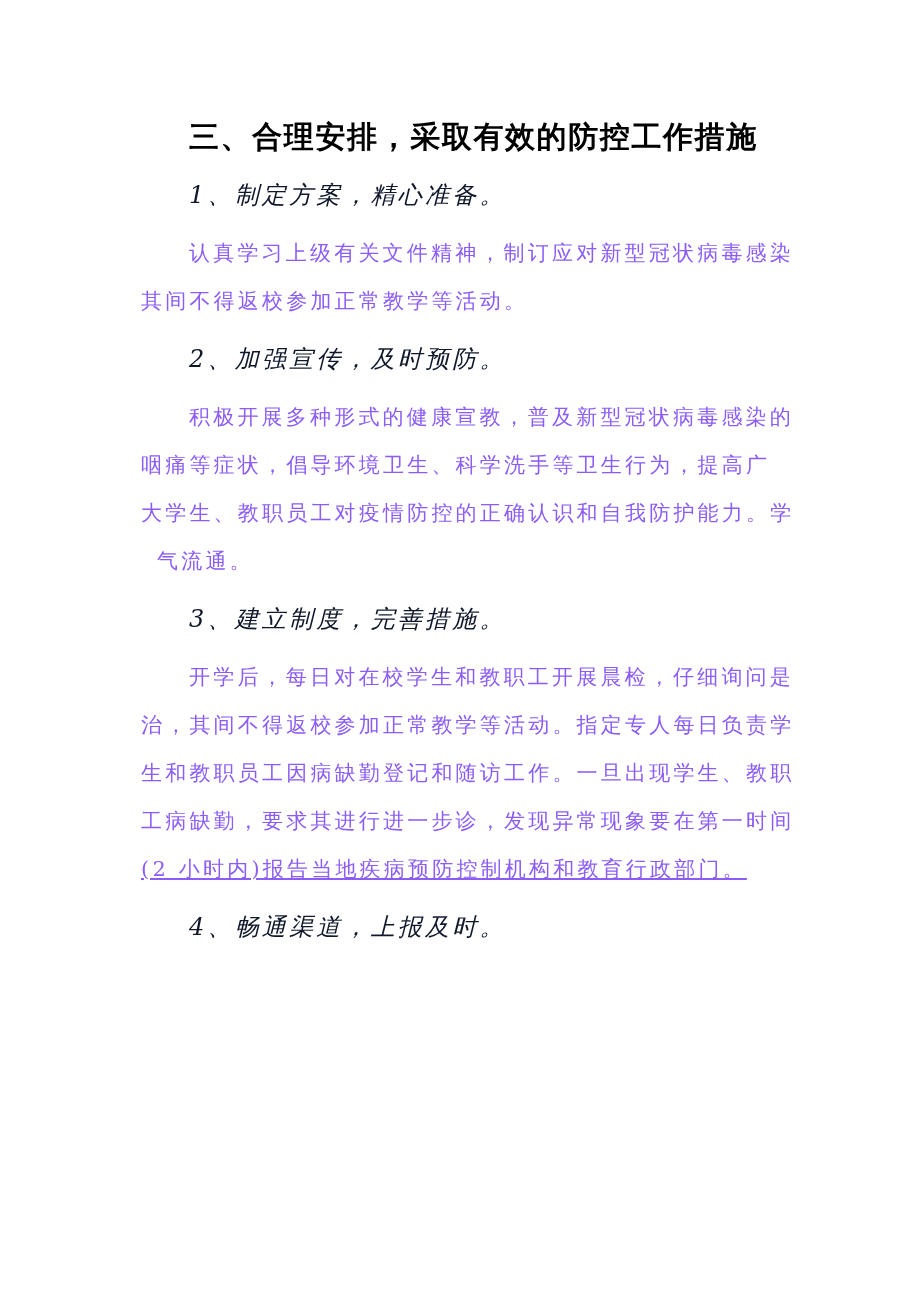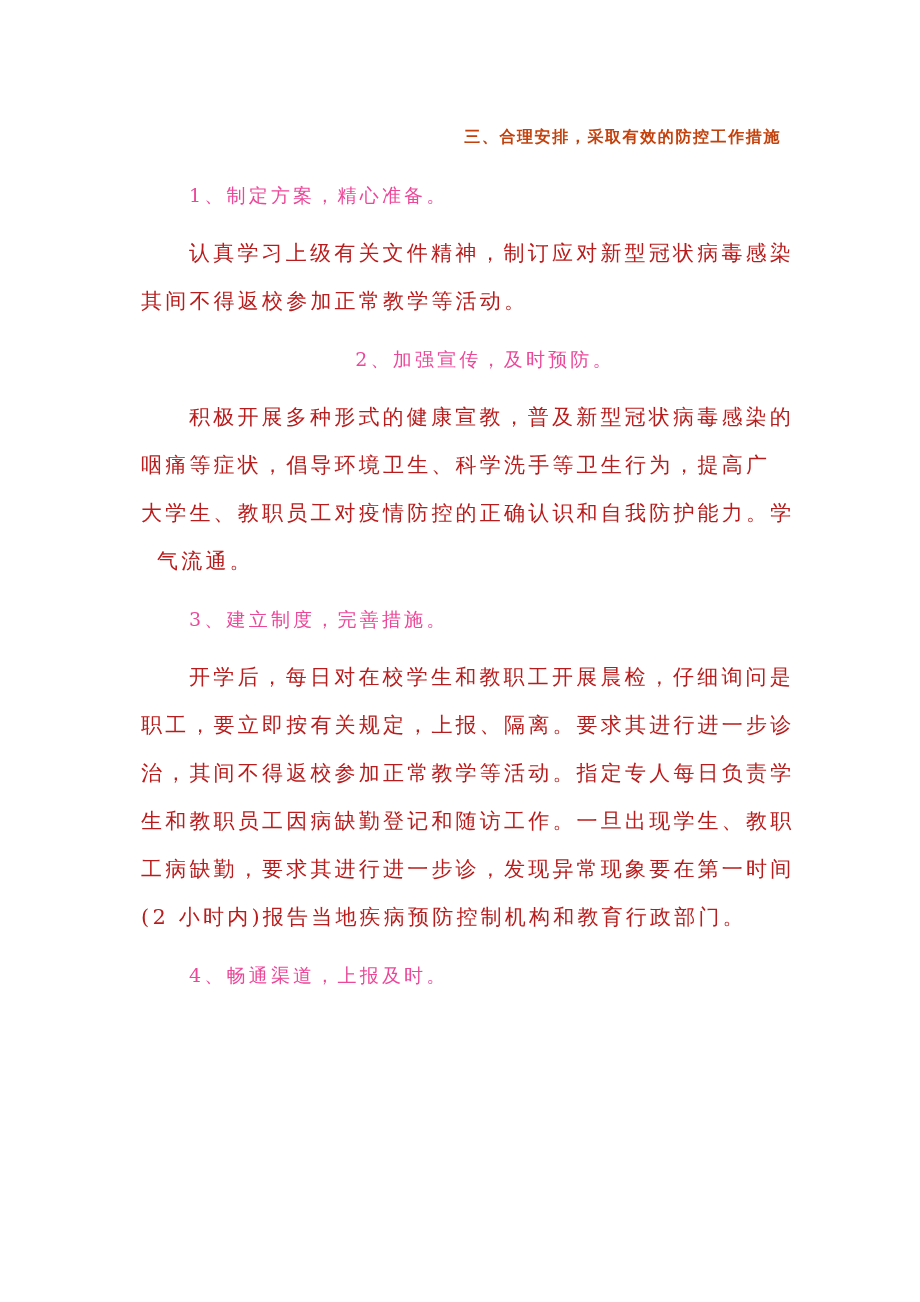--- a/index.html
+++ b/index.html
@@ -27,78 +27,77 @@
       position: absolute;
       left: 141px;
       top: 113px;
       width: 640px;
     }
     .heading {
       margin: 0;
       padding-left: 48px;
       font-family: "DejaVu Sans", "Liberation Sans", sans-serif;
       font-weight: bold;
-      font-size: 16px;
+      font-size: 30px;
       line-height: 48px;
       letter-spacing: 1.6px;
-      color: #c2410c;
+      color: #000000;
       white-space: nowrap;
-      text-align: right;
     }
     .para {
       margin: 0;
       font-size: 21px;
       line-height: 48px;
       letter-spacing: 3.2px;
       text-indent: 48px;
       text-align: justify;
       text-align-last: left;
-      color: #b91c1c;
+      color: #8b5cf6;
     }
     .subhead {
       margin: 0;
-      font-size: 19px;
+      font-size: 24px;
       line-height: 48px;
       letter-spacing: 3.2px;
       text-indent: 48px;
-      color: #ec4899;
+      color: #0f172a;
+      font-style: italic;
     }
     .line {
       display: block;
       white-space: nowrap;
     }
   </style>
 </head>
 <body>
 
 <div class="page">
   <div class="content">
 
     <h2 class="heading">三、合理安排，采取有效的防控工作措施</h2>
 
     <p class="subhead" style="margin-top:10px;">1、制定方案，精心准备。</p>
     <p class="para" style="margin-top:10px;">
       <span class="line">认真学习上级有关文件精神，制订应对新型冠状病毒感染</span>
       <span class="line" style="text-indent:0;">其间不得返校参加正常教学等活动。</span>
     </p>
 
-    <p class="subhead" style="margin-top:10px;text-align:center;">2、加强宣传，及时预防。</p>
+    <p class="subhead" style="margin-top:10px;">2、加强宣传，及时预防。</p>
     <p class="para" style="margin-top:10px;">
       <span class="line">积极开展多种形式的健康宣教，普及新型冠状病毒感染的</span>
       <span class="line" style="text-indent:0;">咽痛等症状，倡导环境卫生、科学洗手等卫生行为，提高广</span>
       <span class="line" style="text-indent:0;">大学生、教职员工对疫情防控的正确认识和自我防护能力。学</span>
       <span class="line" style="text-indent:0;margin-left:16px;">气流通。</span>
     </p>
 
     <p class="subhead" style="margin-top:10px;">3、建立制度，完善措施。</p>
     <p class="para" style="margin-top:10px;">
       <span class="line">开学后，每日对在校学生和教职工开展晨检，仔细询问是</span>
-      <span class="line" style="text-indent:0;">职工，要立即按有关规定，上报、隔离。要求其进行进一步诊</span>
       <span class="line" style="text-indent:0;">治，其间不得返校参加正常教学等活动。指定专人每日负责学</span>
       <span class="line" style="text-indent:0;">生和教职员工因病缺勤登记和随访工作。一旦出现学生、教职</span>
       <span class="line" style="text-indent:0;">工病缺勤，要求其进行进一步诊，发现异常现象要在第一时间</span>
-      <span class="line" style="text-indent:0;">(2 小时内)报告当地疾病预防控制机构和教育行政部门。</span>
+      <span class="line" style="text-indent:0;text-decoration:underline;">(2 小时内)报告当地疾病预防控制机构和教育行政部门。</span>
     </p>
 
     <p class="subhead" style="margin-top:10px;">4、畅通渠道，上报及时。</p>
 
   </div>
 </div>
 
 </body></html>

